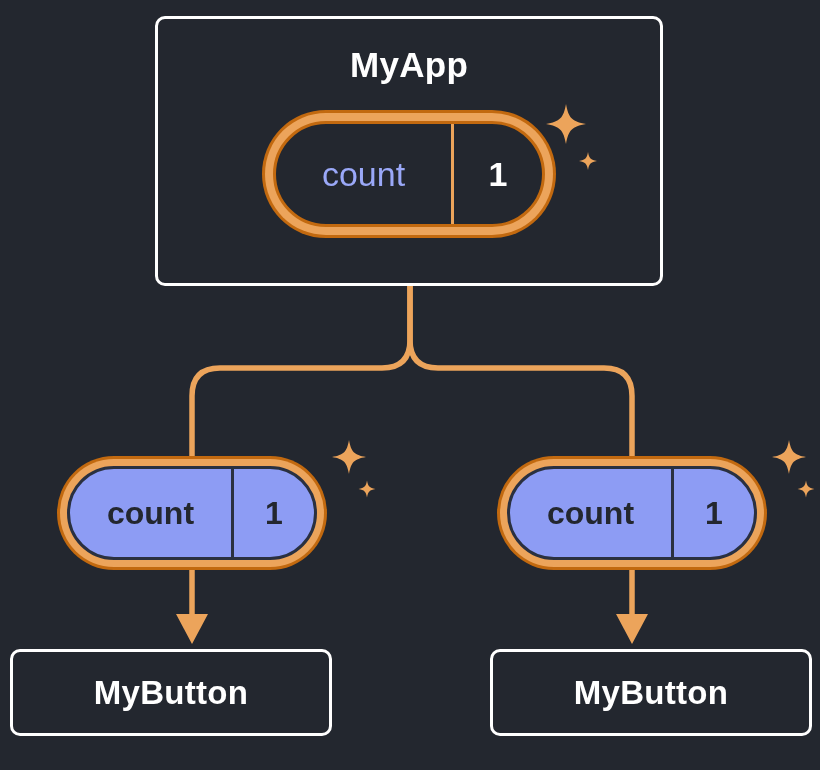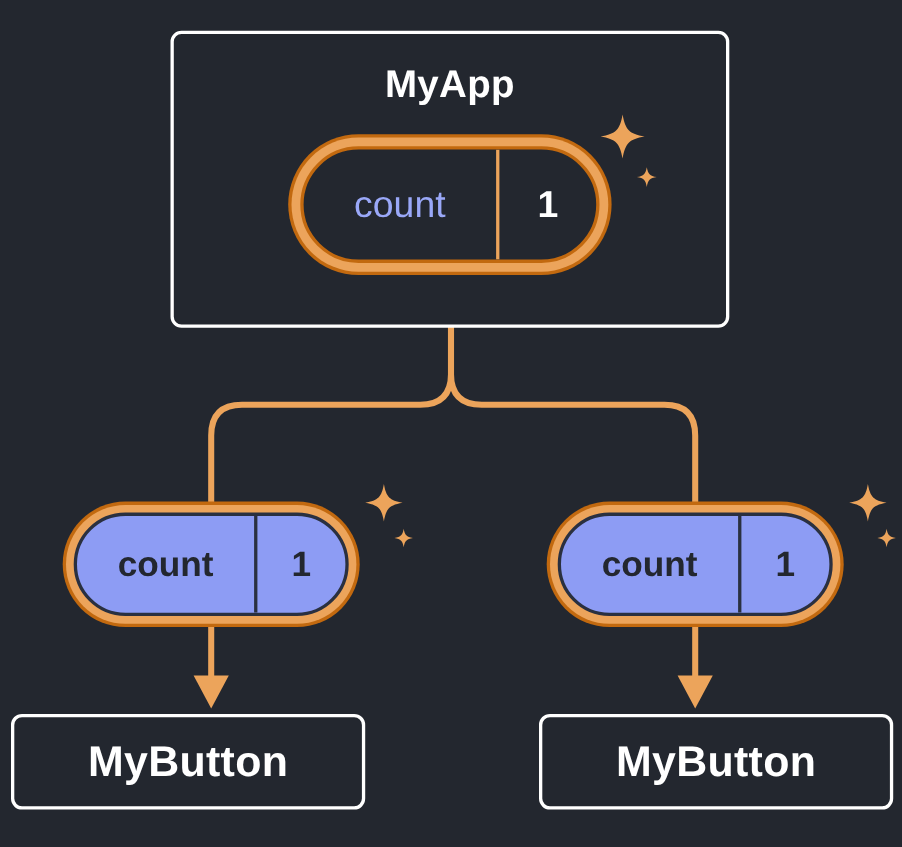--- a/index.html
+++ b/index.html
@@ -33,30 +33,30 @@
   .sparkle{fill:var(--sparkle);stroke:none;}
 
   .node{
     position:absolute;z-index:1;
     background:var(--node-fill);
     border:3px solid var(--node-border);
     border-radius:10px;
     box-sizing:border-box;
     color:var(--node-text);
   }
-  .node-root{left:155px;top:28px;width:508px;height:270px;}
+  .node-root{left:155px;top:16px;width:508px;height:270px;}
   .node-title{
     margin-top:26px;text-align:center;
     font-size:35px;font-weight:700;letter-spacing:.3px;
     color:var(--node-text);
   }
   .node-leaf{
     top:649px;width:322px;height:87px;
     display:flex;align-items:center;justify-content:center;
-    font-size:39px;font-weight:700;letter-spacing:.3px;
+    font-size:33px;font-weight:700;letter-spacing:.3px;
   }
   .node-leaf.left{left:10px;}
   .node-leaf.right{left:490px;}
 
   .pill{
     display:flex;align-items:stretch;
     border-radius:999px;overflow:hidden;
     box-sizing:border-box;
     text-align:right;
   }

